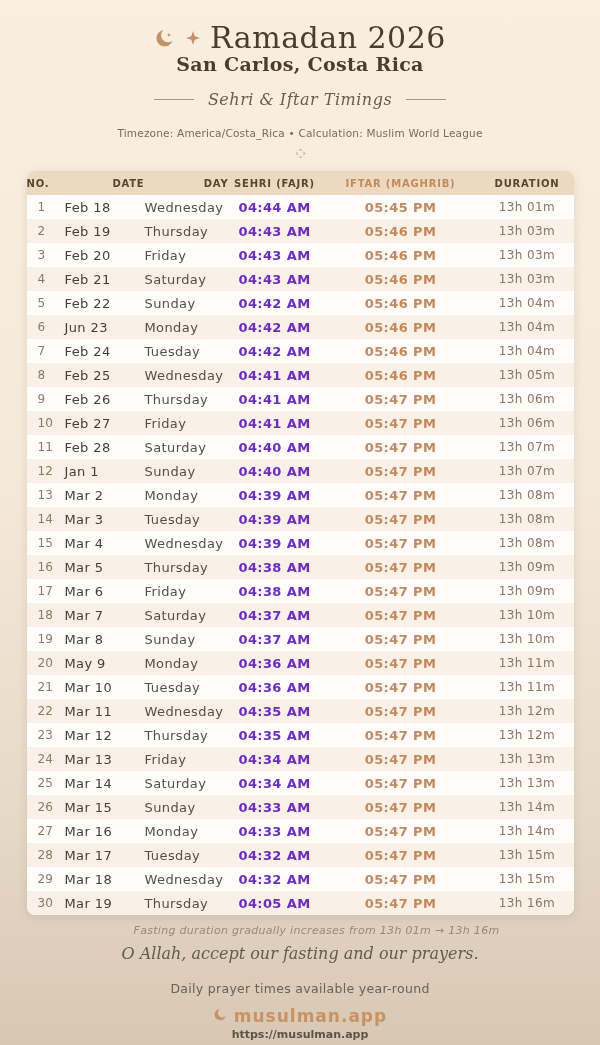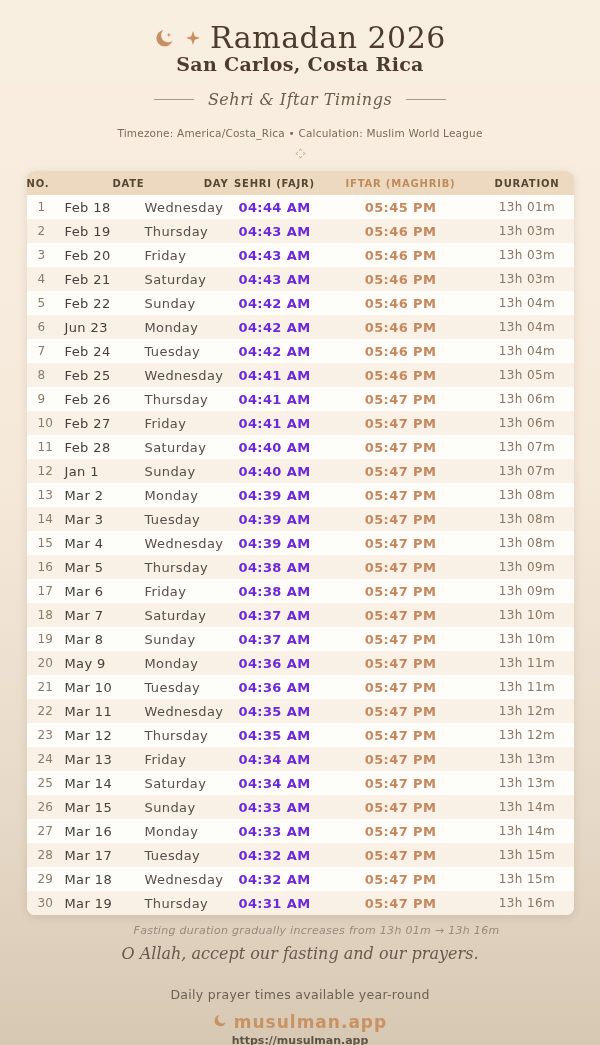--- a/index.html
+++ b/index.html
@@ -74,21 +74,21 @@
 
   
   .footer { text-align: center; }
   .note {
     margin-top: 9px; font-size: 11px; font-style: italic; color: #9a897a; letter-spacing: 0.3px; padding-left: 33px;
   }
   .dua {
     margin-top: 7px; font-family: "DejaVu Serif", serif; font-style: italic;
     font-size: 16px; color: #685a4b;
   }
-  .availability { margin-top: 24px; font-size: 12.5px; color: #6e6152; letter-spacing: 0.3px; }
+  .availability { margin-top: 18px; font-size: 12.5px; color: #6e6152; letter-spacing: 0.3px; }
   .brand-row {
     margin-top: 10px; display: flex; align-items: center; justify-content: center; gap: 6px;
   }
   .brand {
     font-size: 17px; font-weight: 700; color: #c99263; letter-spacing: 1px;
   }
   .url { margin-top: 2px; font-size: 11px; font-weight: 700; color: #5f5346; }
   .method { margin-top: 8px; font-size: 10px; font-weight: 700; color: #756655; letter-spacing: 0.2px; }
 </style>
 </head>
@@ -392,21 +392,21 @@
           <span class="c day">Wednesday</span>
           <span class="c sehri">04:32 AM</span>
           <span class="c iftar">05:47 PM</span>
           <span class="c dur">13h 15m</span>
         </div>
 
         <div class="row alt">
           <span class="c no">30</span>
           <span class="c date">Mar 19</span>
           <span class="c day">Thursday</span>
-          <span class="c sehri">04:31 AM</span>
+          <span class="c sehri">04:05 AM</span>
           <span class="c iftar">05:47 PM</span>
           <span class="c dur">13h 16m</span>
         </div>
       </div>
   </div>
 
   <div class="footer">
     <div class="note">Fasting duration gradually increases from 13h 01m → 13h 16m</div>
     <div class="dua">O Allah, accept our fasting and our prayers.</div>
     <div class="availability">Daily prayer times available year-round</div>

